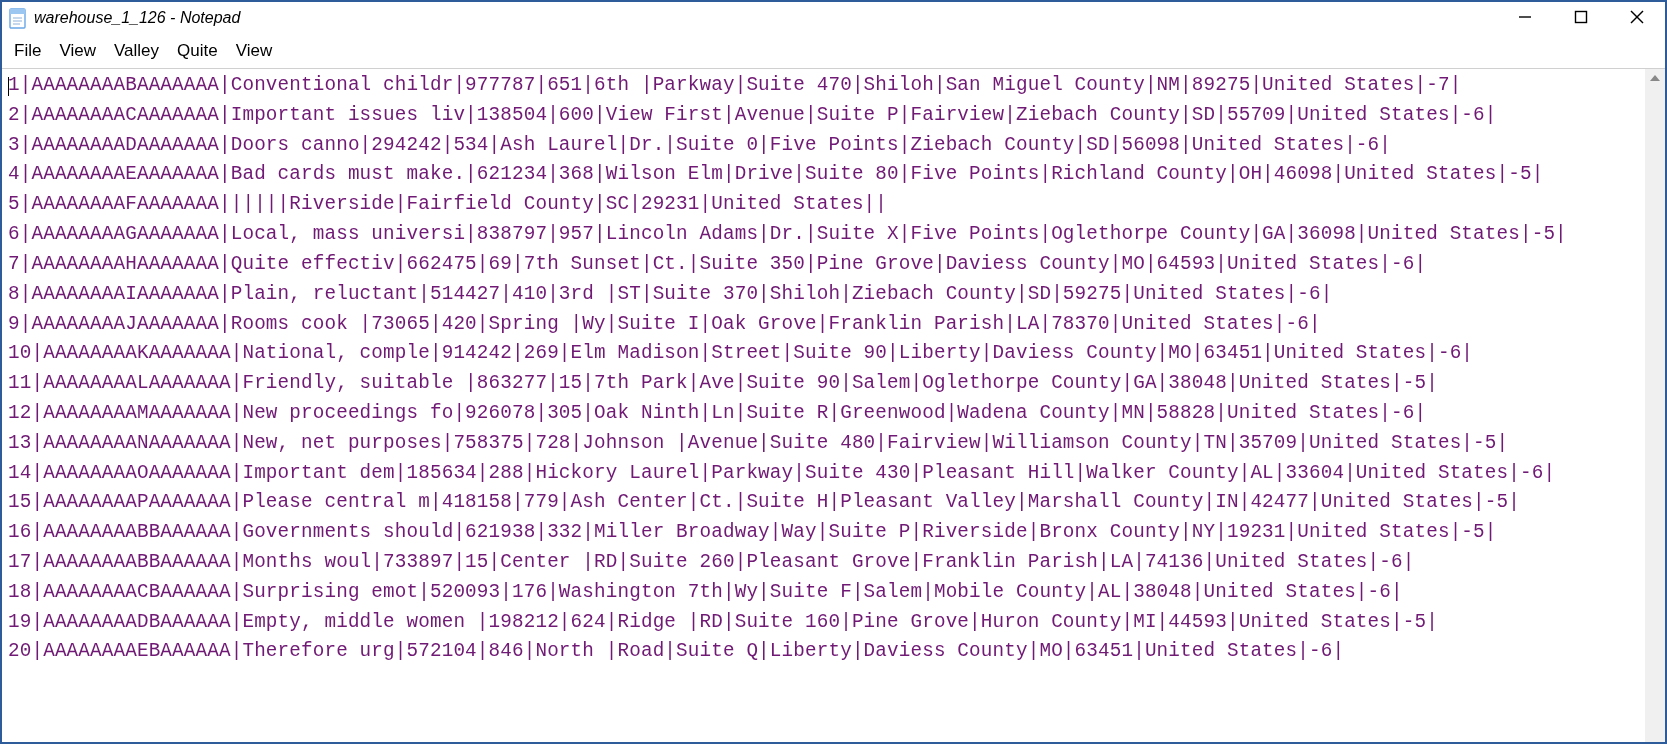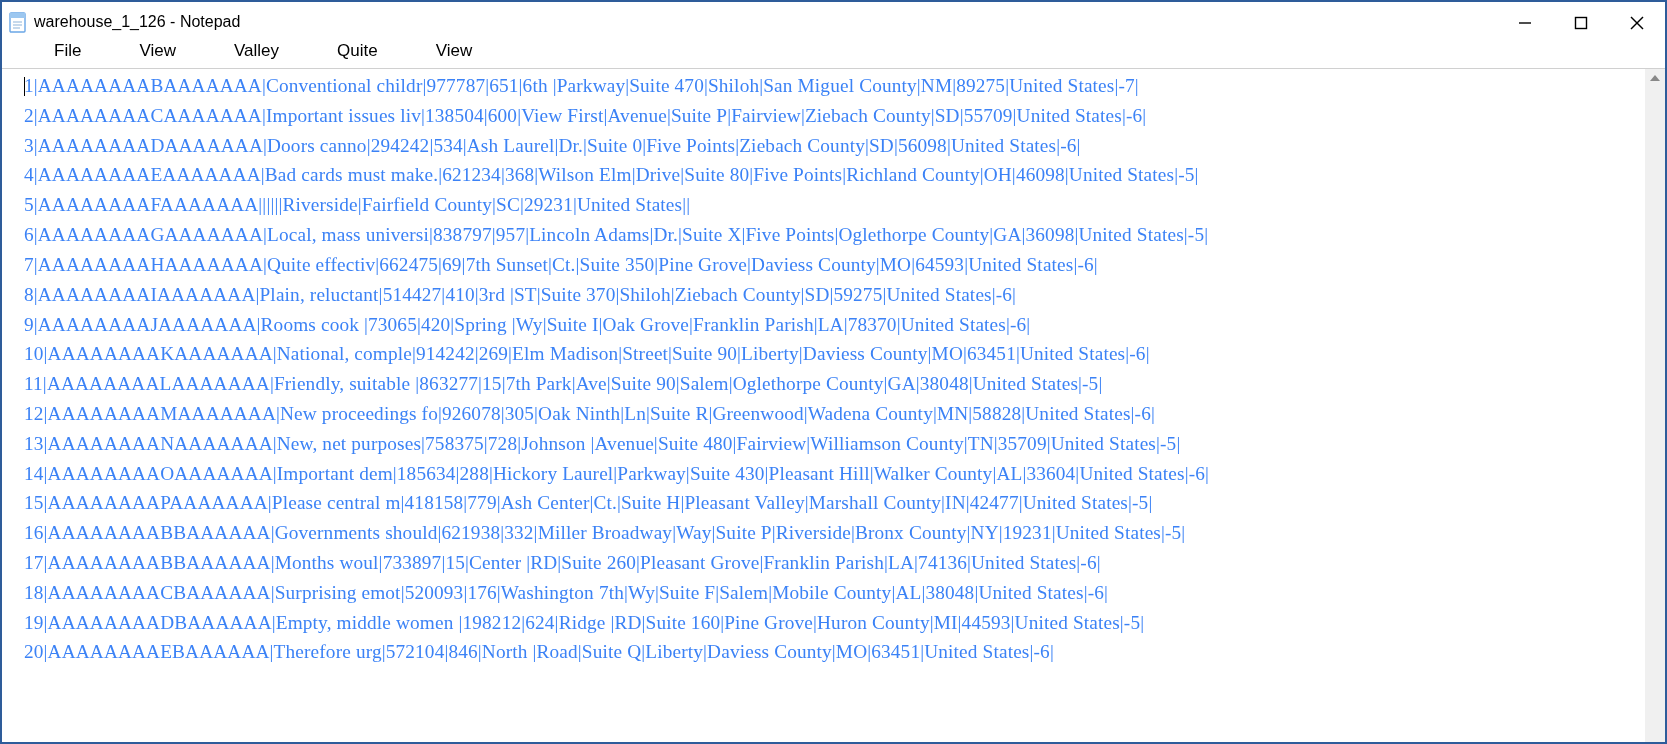--- a/index.html
+++ b/index.html
@@ -14,25 +14,26 @@
     .window {
       background: #fff;
       border: 2px solid #2e5c9a;
       width: 100%;
       height: 100%;
       display: flex;
       flex-direction: column;
     }
     .titlebar {
       display: flex;
-      align-items: flex-end;
+      align-items: flex-start;
       justify-content: space-between;
       padding: 4px 8px 4px 6px;
       background: #fff;
       height: 36px;
+      font-style: italic;
     }
     .titlebar-left {
       display: flex;
       align-items: center;
       gap: 6px;
     }
     .notepad-icon {
       width: 20px;
       height: 24px;
       position: relative;
@@ -60,37 +61,36 @@
     .menubar {
       display: flex;
       padding: 2px 6px 6px 8px;
       gap: 0;
       font-size: 17px;
       color: #000;
     }
     .menu-item {
       padding: 1px 12px 1px 6px;
       cursor: pointer;
-      margin-left: 40px;
     }
     .menu-item:first-child { padding-left: 4px; }
     .editor-wrap {
       flex: 1;
       display: flex;
       overflow: hidden;
       border-top: 1px solid #d0d0d0;
     }
     .editor {
       flex: 1;
-      padding: 2px 4px 4px 22px;
-      font-family: Liberation Serif, serif;
+      padding: 2px 4px 4px 6px;
+      font-family: Liberation Mono, monospace;
       font-size: 19.3px;
       line-height: 1.545;
       white-space: pre;
-      color: #3b82f6;
+      color: #701a75;
       overflow: hidden;
       letter-spacing: 0.15px;
       font-weight: 500;
     }
     .caret-line::before {
       content: "";
       display: inline-block;
       width: 0;
       height: 1em;
       border-left: 1px solid #000;

